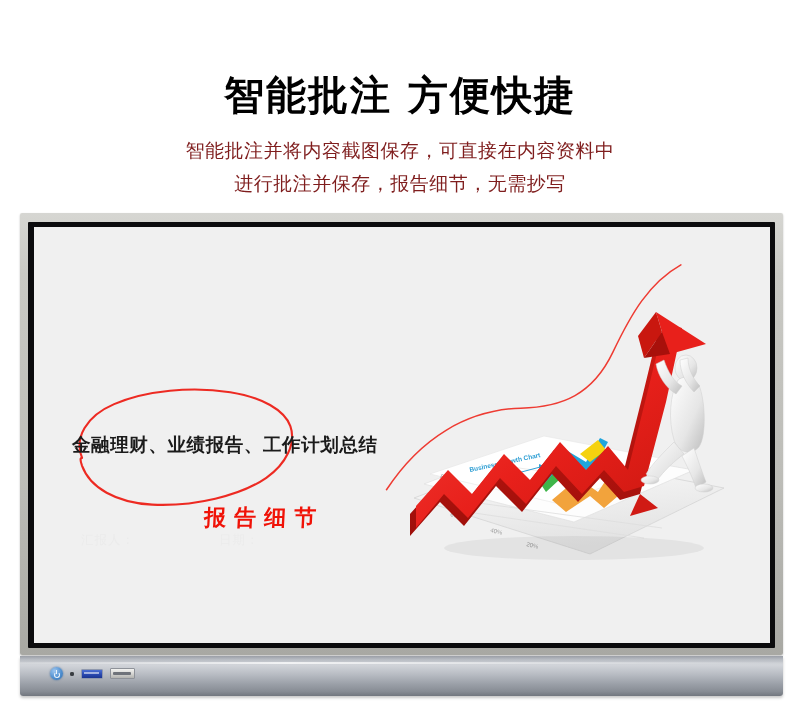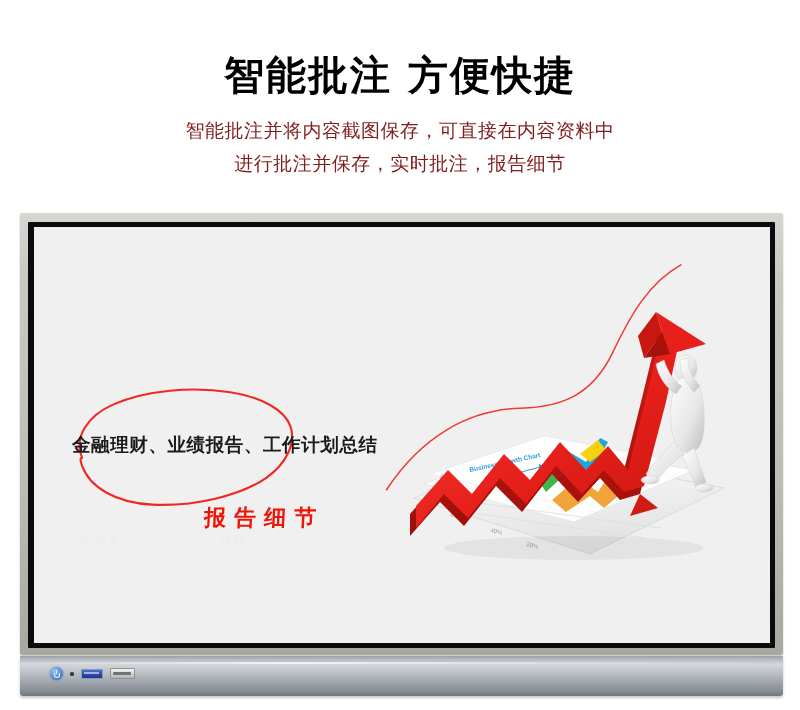--- a/index.html
+++ b/index.html
@@ -14,20 +14,21 @@
     overflow: hidden;
     position: relative;
   }
 
   
   .header {
     width: 100%;
     padding-top: 52px;
     text-align: center;
     box-sizing: border-box;
+    margin-top: 20px;
   }
   .headline {
     font-size: 40px;
     font-weight: bold;
     color: #000000;
     letter-spacing: 2px;
     line-height: 1.15;
     margin: 0;
     font-family: "DejaVu Sans", "Liberation Sans", sans-serif;
   }
@@ -220,21 +221,21 @@
   }
   .graphic svg { display: block; }
 </style>
 </head>
 <body>
 
 <div class="header">
   <h1 class="headline">智能批注 方便快捷</h1>
   <div class="subline">
     <div>智能批注并将内容截图保存，可直接在内容资料中</div>
-    <div>进行批注并保存，实时批注，报告细节</div>
+    <div>进行批注并保存，报告细节，无需抄写</div>
   </div>
 </div>
 
 <div class="monitor">
 
   <div class="bezel">
     <div class="inner-frame">
 
       <div class="screen">
 

